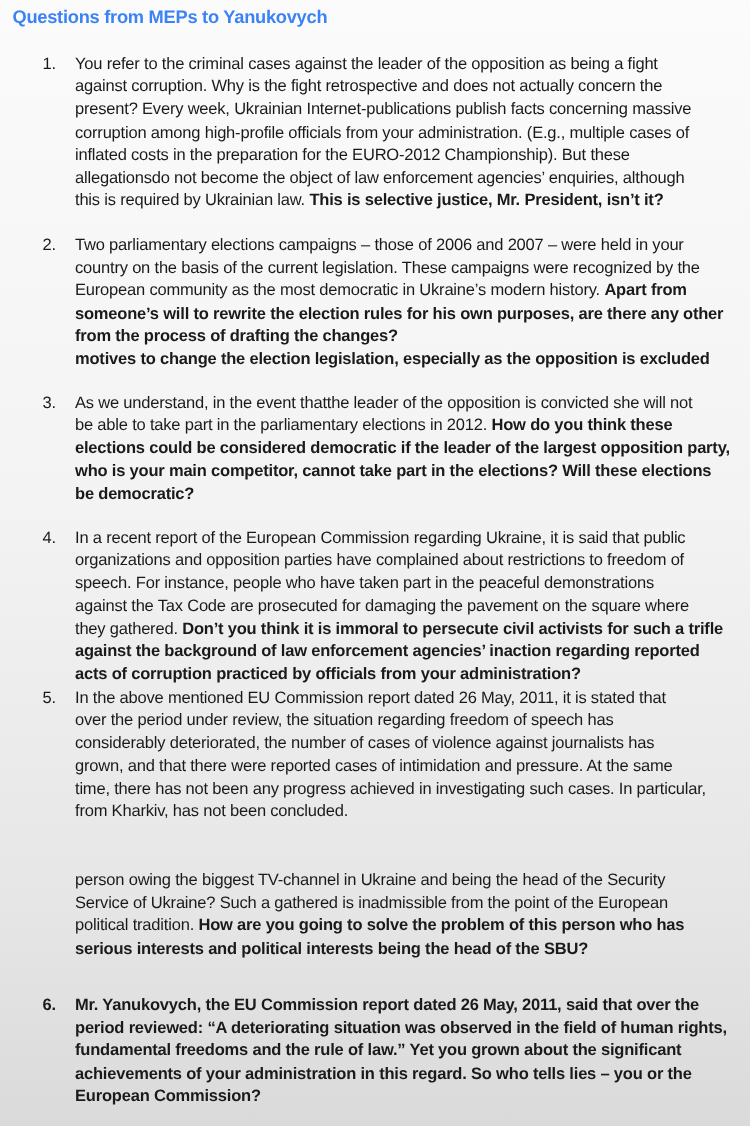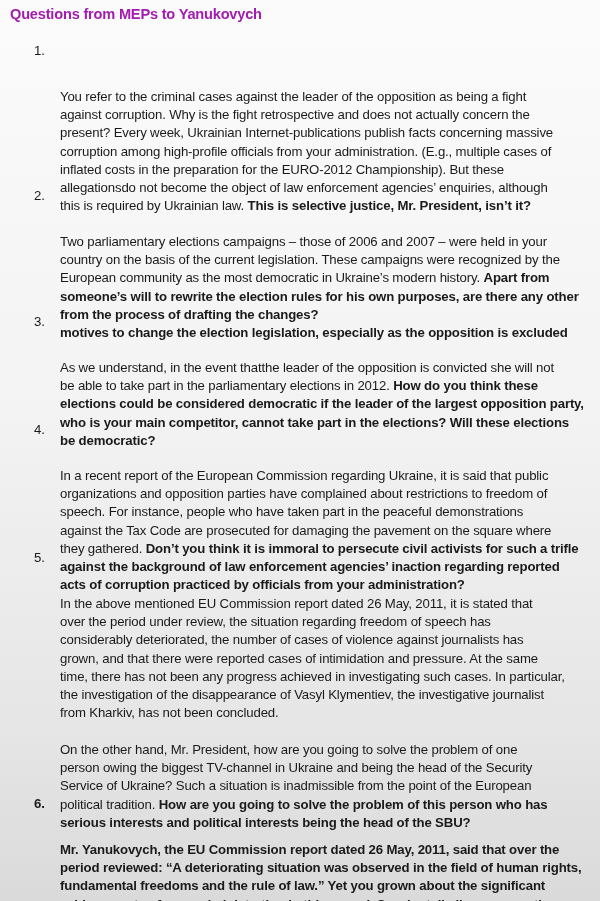--- a/index.html
+++ b/index.html
@@ -6,28 +6,28 @@
   body {
     width:600px; height:901px; overflow:hidden;
     background: linear-gradient(180deg, #fbfbfb 0%, #f3f3f3 45%, #e6e6e6 80%, #dadada 100%);
     font-family: "Liberation Sans", "DejaVu Sans", sans-serif;
     color:#1a1a1a;
     position:relative;
   }
   .page { position:absolute; inset:0; }
   .title {
     position:absolute; left:10px; top:6px;
-    font-weight:bold; font-size:14.6px; letter-spacing:-0.2px; color:#a21caf;
+    font-weight:bold; font-size:14.6px; letter-spacing:-0.2px; color:#3b82f6;
   }
   .q {
     position:absolute; left:34px; width:560px;
     font-size:13.2px; line-height:18.2px; letter-spacing:-0.15px;
   }
   .q .num { position:absolute; left:0; top:0; width:20px; }
-  .q .body { margin-left:26px;margin-top:46px; }
+  .q .body { margin-left:26px; }
   .q .line { white-space:nowrap; display:block; }
   .b { font-weight:bold; }
   .q6 .body, .q6 .num { font-weight:bold; }
 </style>
 </head>
 <body>
 
 <div class="page">
   <div class="title">Questions from MEPs to Yanukovych</div>
 
@@ -81,30 +81,28 @@
   </div>
 
   <div class="q" style="top:549px">
     <span class="num">5.</span>
     <div class="body">
         <span class="line"><span>In the above mentioned EU Commission report dated 26 May, 2011, it is stated that</span></span>
         <span class="line"><span>over the period under review, the situation regarding freedom of speech has</span></span>
         <span class="line"><span>considerably deteriorated, the number of cases of violence against journalists has</span></span>
         <span class="line"><span>grown, and that there were reported cases of intimidation and pressure. At the same</span></span>
         <span class="line"><span>time, there has not been any progress achieved in investigating such cases. In particular,</span></span>
-        <span class="line"><span>the investigation of the disappearance of Vasyl Klymentiev, the investigative journalist</span></span>
         <span class="line"><span>from Kharkiv, has not been concluded.</span></span>
       </div>
   </div>
 
   <div class="q" style="top:695px">
     <div class="body">
-        <span class="line"><span>On the other hand, Mr. President, how are you going to solve the problem of one</span></span>
         <span class="line"><span>person owing the biggest TV-channel in Ukraine and being the head of the Security</span></span>
-        <span class="line"><span>Service of Ukraine? Such a situation is inadmissible from the point of the European</span></span>
+        <span class="line"><span>Service of Ukraine? Such a gathered is inadmissible from the point of the European</span></span>
         <span class="line"><span>political tradition. </span><span class="b">How are you going to solve the problem of this person who has</span></span>
         <span class="line"><span class="b">serious interests and political interests being the head of the SBU?</span></span>
       </div>
   </div>
 
   <div class="q q6" style="top:795px">
     <span class="num">6.</span>
     <div class="body">
         <span class="line"><span class="b">Mr. Yanukovych, the EU Commission report dated 26 May, 2011, said that over the</span></span>
         <span class="line"><span class="b">period reviewed: “A deteriorating situation was observed in the field of human rights,</span></span>

